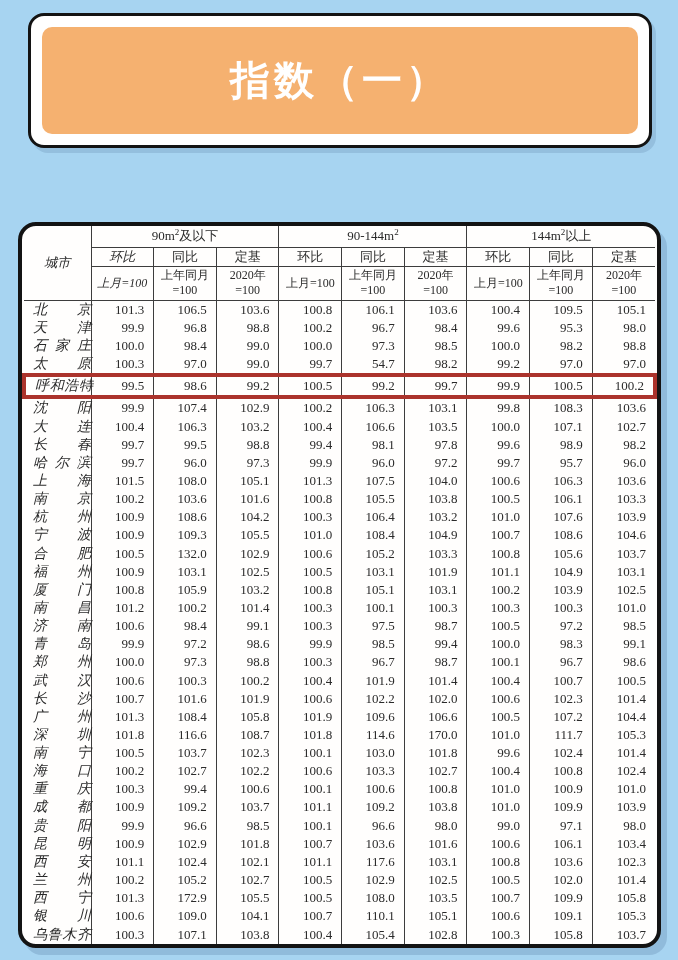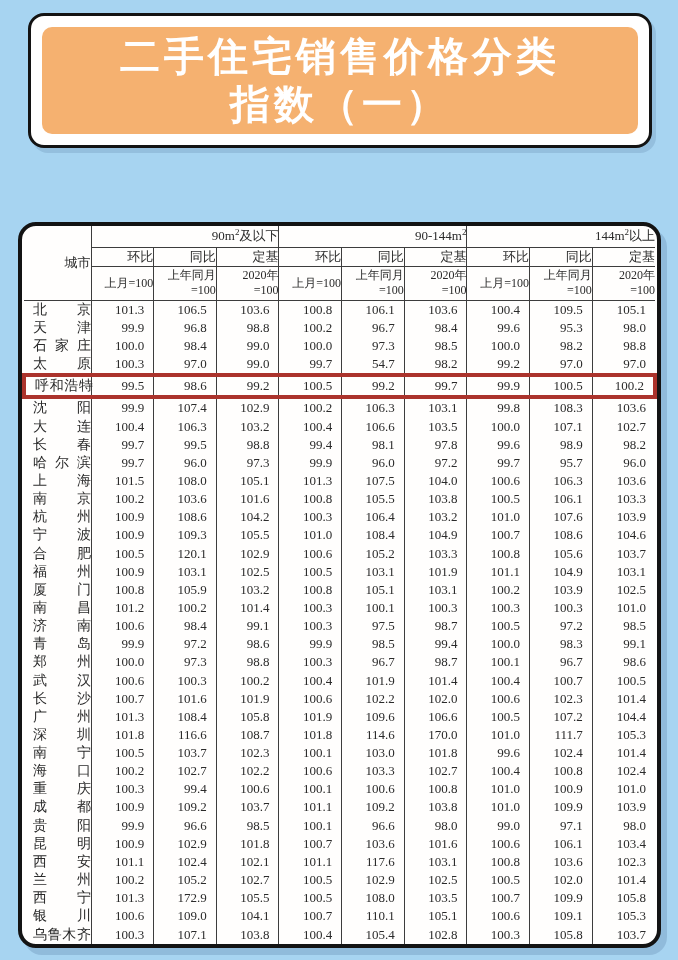--- a/index.html
+++ b/index.html
@@ -32,43 +32,42 @@
   }
   .table-card {
     position:absolute; left:18px; top:222px; width:643px; height:726px;
     background:#fffefd; border:4px solid var(--frame); border-radius:18px;
     box-shadow:6px 7px 0 rgba(125,165,200,0.55);
     overflow:hidden;
   }
   table { width:100%; height:100%; border-collapse:collapse; table-layout:fixed; }
   col.city-col { width:67px; }
   th, td { border:1px solid var(--grid); padding:0; }
-  thead th { font-weight:normal; font-size:13px; color:var(--text); text-align:right; }
+  thead th { font-weight:normal; font-size:13px; color:var(--text); text-align:center; }
   tr.h1 { height:21px; } tr.h2 { height:19px; } tr.h3 { height:34px; }
   thead tr.h1 th { border-top:none; }
-  th:first-child, td:first-child { border-left:none; }
+  th:first-child, td:first-child { border-left:none;font-style:italic; }
   th:last-child, td:last-child { border-right:none; }
   tbody tr:last-child td { border-bottom:none; }
   tbody td { border-top:none; border-bottom:none; height:18px; }
   sup { font-size:9px; line-height:0; }
   .basis { font-size:12px; line-height:1.25; }
   .basis span { display:block; }
   td.city { font-size:14px; padding-left:6px; text-align:left; }
   .cn { display:inline-block; width:58px; margin-left:3px; text-align:justify; text-align-last:justify; }
   td.num { text-align:right; padding-right:9px; font-size:13px; }
   tr.hl td { border-top:4px solid var(--highlight); border-bottom:4px solid var(--highlight); }
   tr.hl td:first-child { border-left:4px solid var(--highlight); }
   tr.hl td:last-child { border-right:4px solid var(--highlight); }
 </style>
 </head>
 <body>
 
 <div class="title-card">
   <div class="title-inner">
-    <div class="title-line">二手住宅销售价格分类</div>
     <div class="title-line">指数（一）</div>
   </div>
 </div>
 
 <div class="table-card">
   <table>
     <colgroup>
       <col class="city-col">
       <col>
         <col>
@@ -287,21 +286,21 @@
           <td class="num">101.0</td>
           <td class="num">108.4</td>
           <td class="num">104.9</td>
           <td class="num">100.7</td>
           <td class="num">108.6</td>
           <td class="num">104.6</td>
         </tr>
         <tr>
           <td class="city"><span class="cn">合肥</span></td>
           <td class="num">100.5</td>
-          <td class="num">120.1</td>
+          <td class="num">132.0</td>
           <td class="num">102.9</td>
           <td class="num">100.6</td>
           <td class="num">105.2</td>
           <td class="num">103.3</td>
           <td class="num">100.8</td>
           <td class="num">105.6</td>
           <td class="num">103.7</td>
         </tr>
         <tr>
           <td class="city"><span class="cn">福州</span></td>

